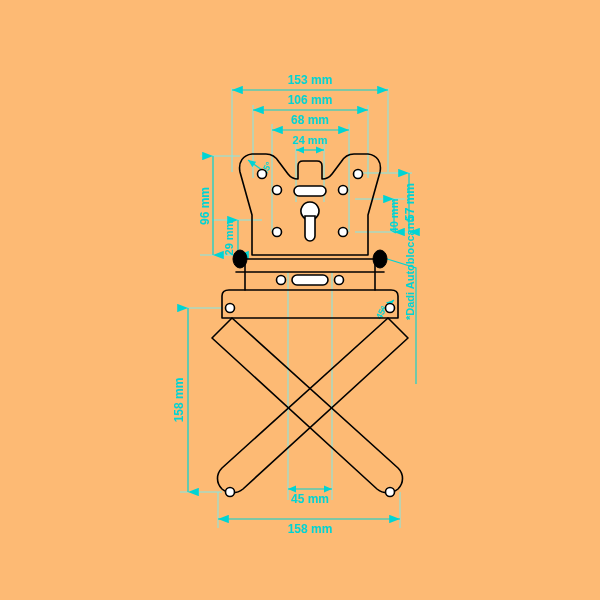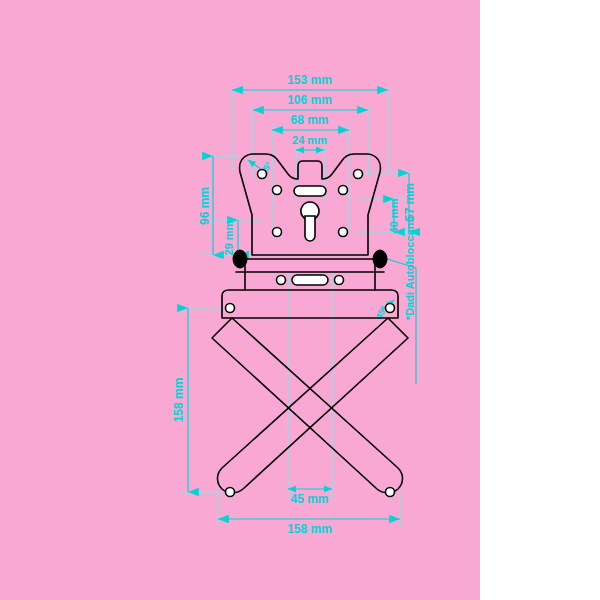--- a/index.html
+++ b/index.html
@@ -9,23 +9,23 @@
     background: #ffffff;
   }
   body {
     width: 600px;
     height: 600px;
     overflow: hidden;
     font-family: "Liberation Sans", sans-serif;
   }
   #stage {
     position: relative;
-    width: 480px;
+    width: 600px;
     height: 600px;
-    background: #f9a8d4;
+    background: #fdba74;
   }
   #drawing {
     position: absolute;
     left: 0;
     top: 0;
     width: 600px;
     height: 600px;
   }
   .dim-text {
     font-family: "Liberation Sans", sans-serif;

